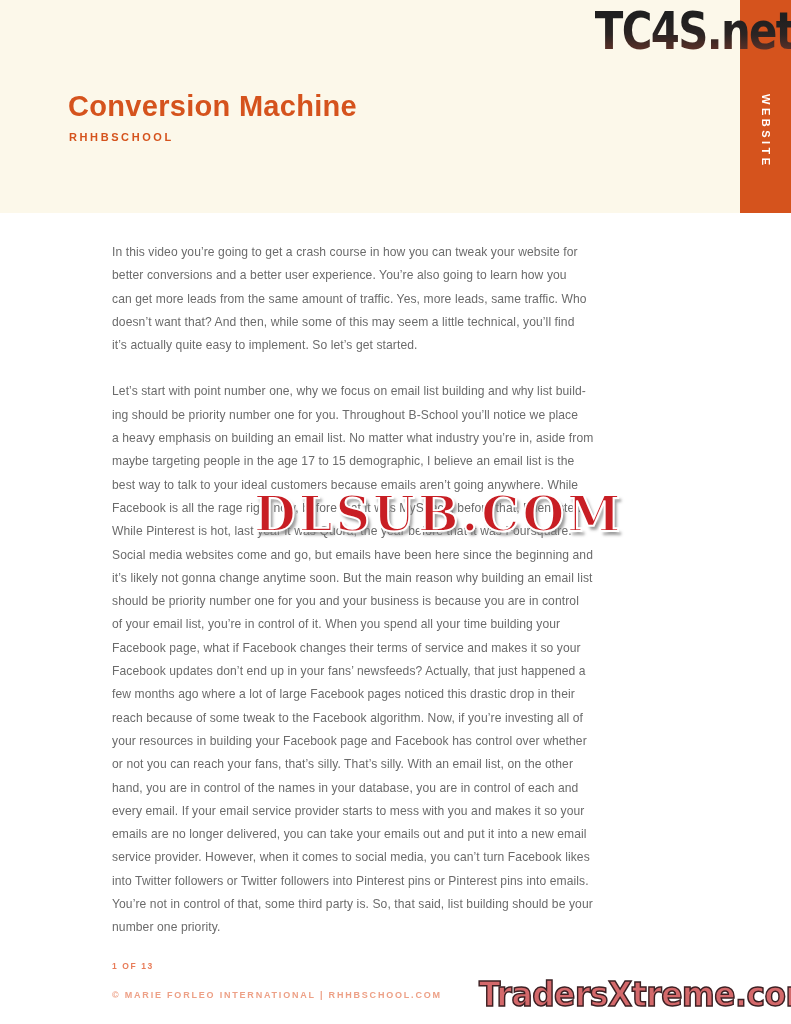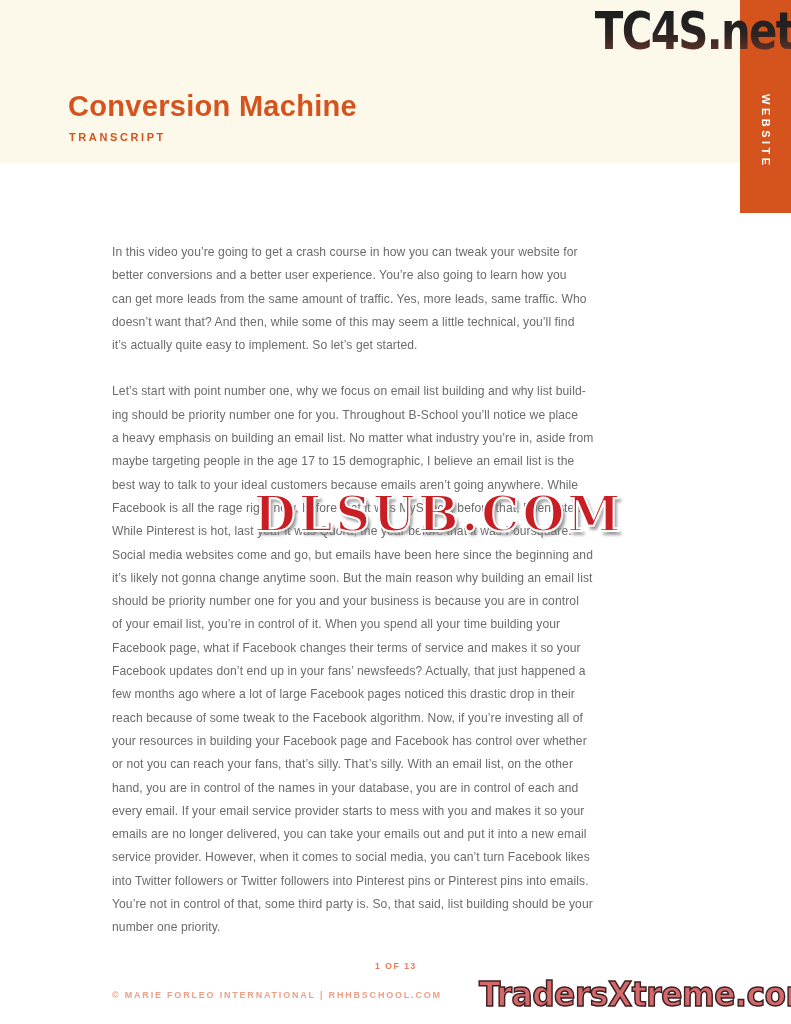--- a/index.html
+++ b/index.html
@@ -7,21 +7,21 @@
     position:relative;
     width:791px; height:1024px;
     background:#ffffff;
     overflow:hidden;
     font-family:"Liberation Sans", sans-serif;
   }
 
   
   .header-band {
     position:absolute; left:0; top:0;
-    width:791px; height:163px;
+    width:791px; height:213px;
     background:#fcf8ea;
   }
   .page-title {
     position:absolute; left:68px; top:90px; margin:0;
     font-size:29px; font-weight:bold; letter-spacing:0.3px;
     color:#d5531d;
   }
   .page-subtitle {
     position:absolute; left:69px; top:131px;
     font-size:11px; font-weight:bold; letter-spacing:2.6px;
@@ -57,21 +57,20 @@
   .line {
     white-space:nowrap;
     font-size:13px;
     line-height:23.3px;
     letter-spacing:0.1px;
   }
 
   
   .page-number {
     position:absolute; left:112px; top:961px; width:568px;
-    text-align:center;
     font-size:8.5px; font-weight:bold; letter-spacing:1.6px;
     color:#e87c59;
   }
   .copyright {
     position:absolute; left:112px; top:990px; width:568px;
     text-align:left;
     font-size:9px; font-weight:bold; letter-spacing:1.8px;
     color:#eda086;
   }
 
@@ -110,21 +109,21 @@
     white-space:nowrap;
   }
 </style>
 </head>
 <body>
 
 <div class="page">
 
   <div class="header-band">
     <h1 class="page-title">Conversion Machine</h1>
-    <div class="page-subtitle">TRANSCRIPT</div>
+    <div class="page-subtitle">RHHBSCHOOL</div>
   </div>
 
   <div class="side-tab">
     <span class="side-tab-label">WEBSITE</span>
   </div>
 
   <main class="body-text">
     <div class="para">
         <div class="line">In this video you’re going to get a crash course in how you can tweak your website for</div>
         <div class="line">better conversions and a better user experience. You’re also going to learn how you</div>

